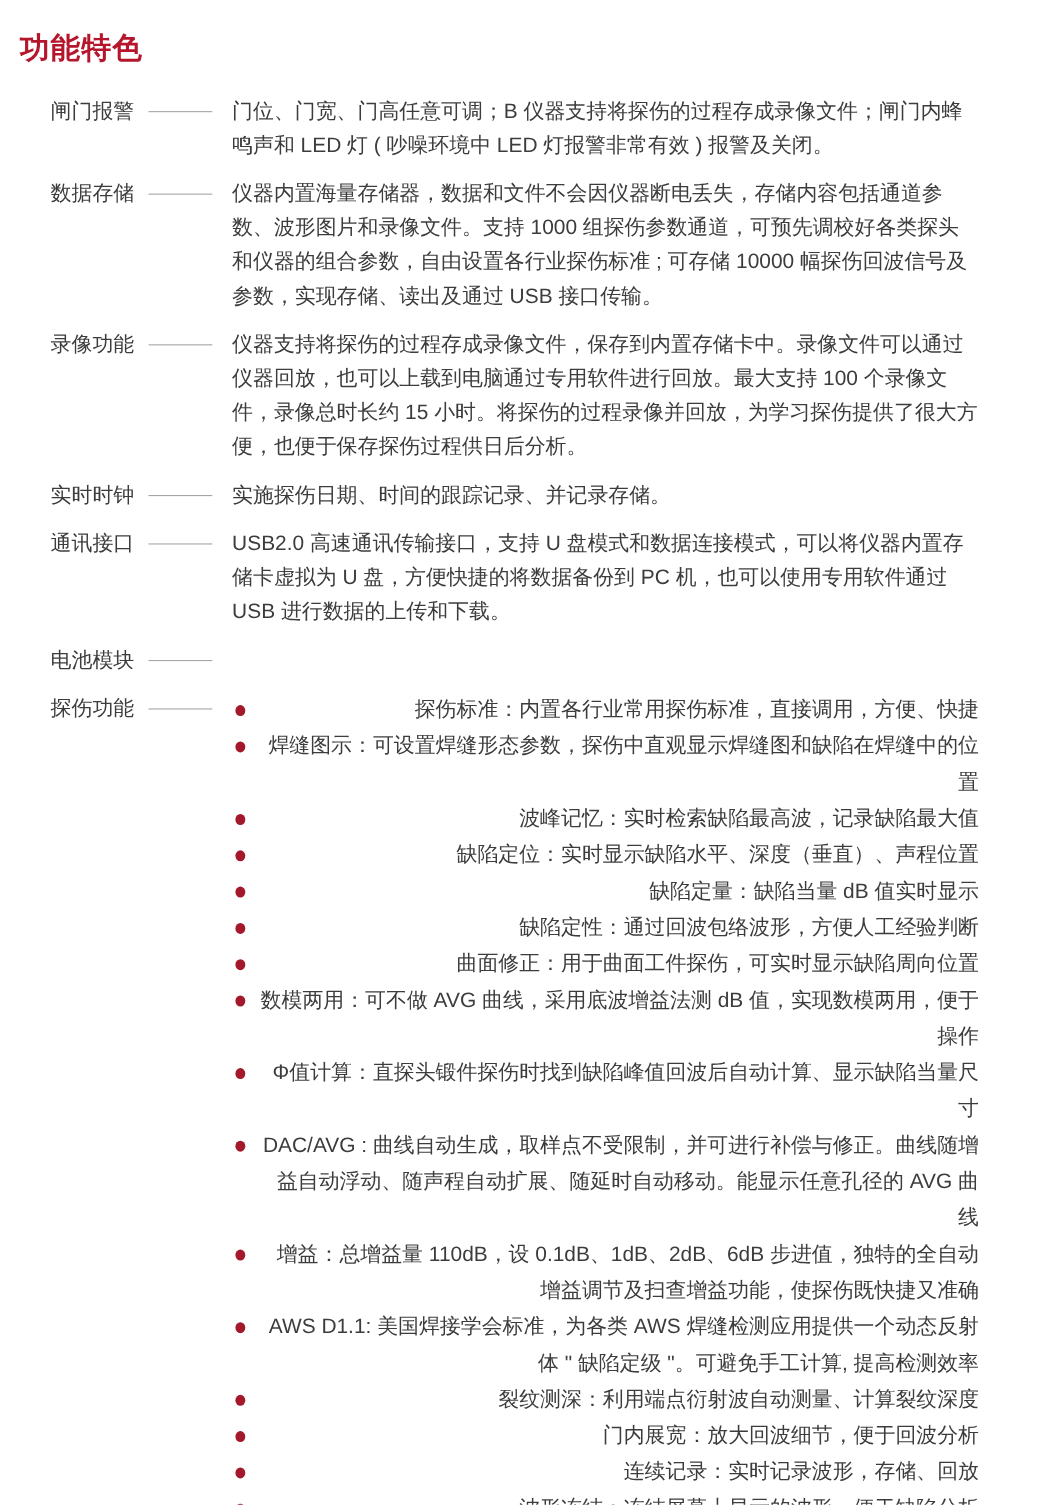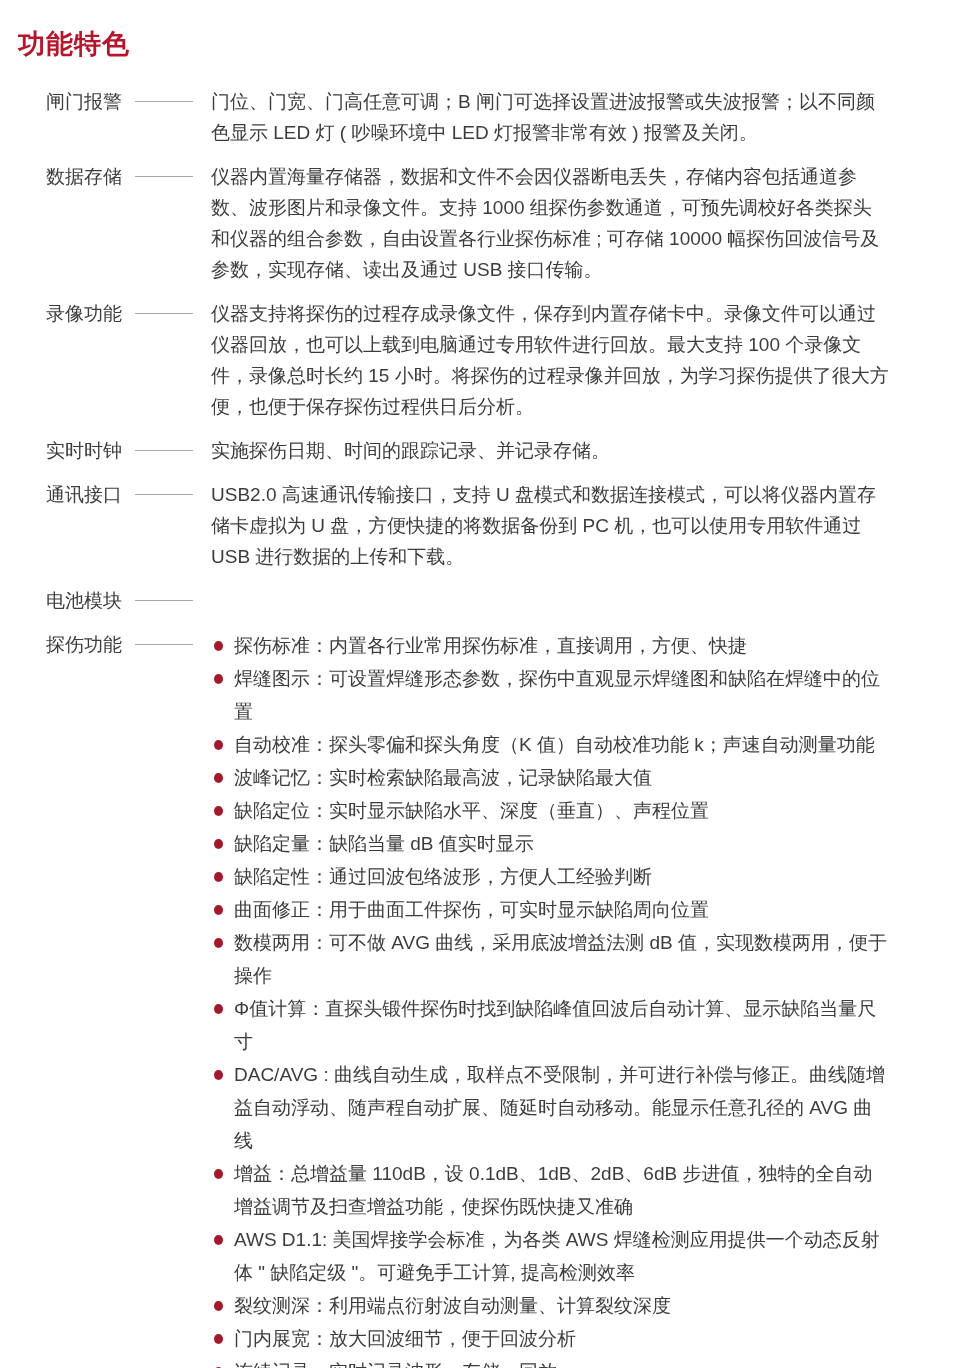--- a/index.html
+++ b/index.html
@@ -62,32 +62,32 @@
     line-height: 33px;
   }
   .bullet-dot {
     flex: none;
     width: 9px;
     height: 10px;
     border-radius: 50%;
     background: #a4182c;
     margin: 12px 11px 0 3px;
   }
-  .bullet-text { flex: 1; }
+  .bullet-text { flex: 1; text-align: right; }
 </style>
 </head>
 <body>
 
 <div class="page">
   <h1 class="page-title">功能特色</h1>
   <div id="feature-rows">
       <div class="feature-row">
         <div class="feature-label">闸门报警</div>
         <div class="connector"></div>
-        <div class="feature-desc">门位、门宽、门高任意可调；B 闸门可选择设置进波报警或失波报警；以不同颜色显示 LED 灯 ( 吵噪环境中 LED 灯报警非常有效 ) 报警及关闭。</div>
+        <div class="feature-desc">门位、门宽、门高任意可调；B 仪器支持将探伤的过程存成录像文件；闸门内蜂鸣声和 LED 灯 ( 吵噪环境中 LED 灯报警非常有效 ) 报警及关闭。</div>
       </div>
       <div class="feature-row">
         <div class="feature-label">数据存储</div>
         <div class="connector"></div>
         <div class="feature-desc">仪器内置海量存储器，数据和文件不会因仪器断电丢失，存储内容包括通道参数、波形图片和录像文件。支持 1000 组探伤参数通道，可预先调校好各类探头和仪器的组合参数，自由设置各行业探伤标准 ; 可存储 10000 幅探伤回波信号及参数，实现存储、读出及通过 USB 接口传输。</div>
       </div>
       <div class="feature-row">
         <div class="feature-label">录像功能</div>
         <div class="connector"></div>
         <div class="feature-desc">仪器支持将探伤的过程存成录像文件，保存到内置存储卡中。录像文件可以通过仪器回放，也可以上载到电脑通过专用软件进行回放。最大支持 100 个录像文件，录像总时长约 15 小时。将探伤的过程录像并回放，为学习探伤提供了很大方便，也便于保存探伤过程供日后分析。</div>
@@ -111,24 +111,20 @@
         <div class="connector"></div>
         <div class="feature-desc">
           <ul class="bullet-list">
             <li>
               <span class="bullet-dot"></span>
               <span class="bullet-text">探伤标准：内置各行业常用探伤标准，直接调用，方便、快捷</span>
             </li>
             <li>
               <span class="bullet-dot"></span>
               <span class="bullet-text">焊缝图示：可设置焊缝形态参数，探伤中直观显示焊缝图和缺陷在焊缝中的位置</span>
-            </li>
-            <li>
-              <span class="bullet-dot"></span>
-              <span class="bullet-text">自动校准：探头零偏和探头角度（K 值）自动校准功能 k；声速自动测量功能</span>
             </li>
             <li>
               <span class="bullet-dot"></span>
               <span class="bullet-text">波峰记忆：实时检索缺陷最高波，记录缺陷最大值</span>
             </li>
             <li>
               <span class="bullet-dot"></span>
               <span class="bullet-text">缺陷定位：实时显示缺陷水平、深度（垂直）、声程位置</span>
             </li>
             <li>

